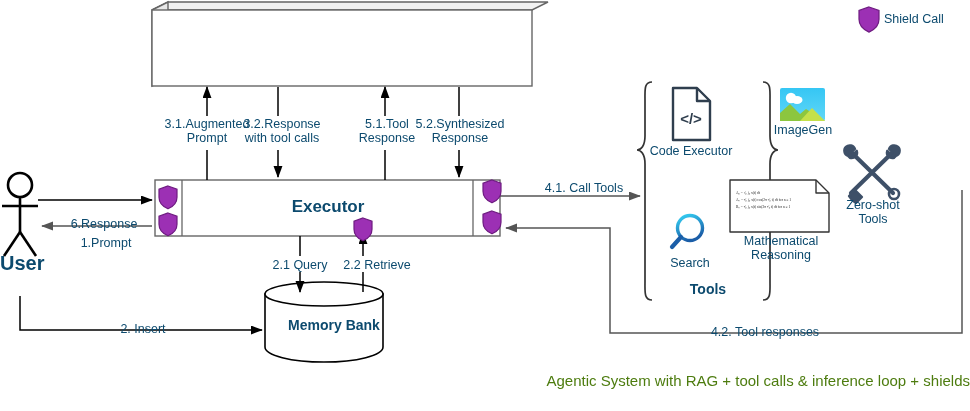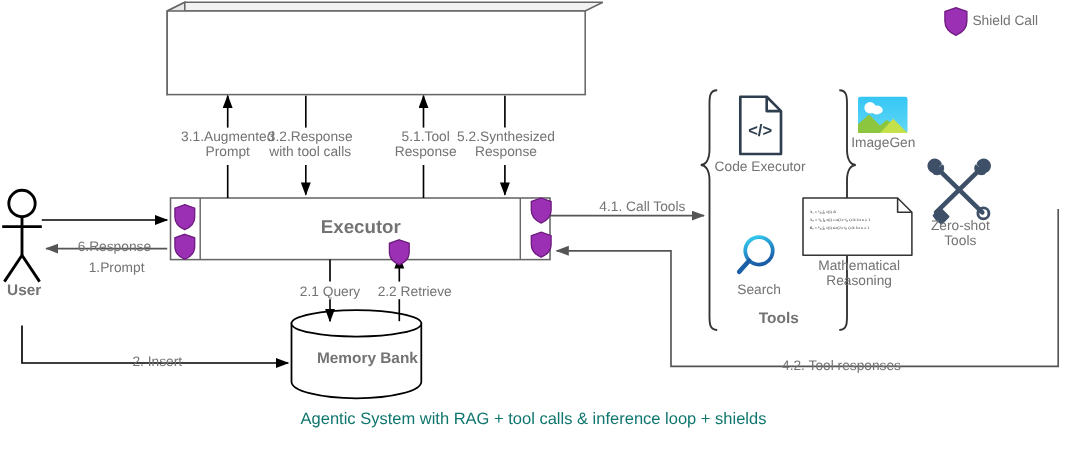--- a/index.html
+++ b/index.html
@@ -1,24 +1,24 @@
 <!DOCTYPE html>
 <html><head>
 <meta charset="utf-8">
 <title>Agentic System Diagram</title>
 <style>
   html,body{margin:0;padding:0;background:#ffffff;}
   body{width:970px;height:411px;position:relative;overflow:hidden;
        font-family:"Liberation Sans","DejaVu Sans",sans-serif;color:#000;}
   .abs{position:absolute;}
-  .lbl{position:absolute;font-size:12.5px;line-height:14px;color:#737373;text-align:center;white-space:pre-line;}
+  .lbl{position:absolute;font-size:12.5px;line-height:14px;color:#0c4a6e;text-align:center;white-space:pre-line;}
   .bold{font-weight:bold;}
   svg{display:block;}
   #root{position:absolute;left:0;top:0;width:970px;height:411px;}
-  .cap{position:absolute;left:0;top:372px;width:970px;text-align:center;font-size:15px;color:#0f766e;}
+  .cap{position:absolute;left:0;top:372px;width:970px;text-align:right;font-size:15px;color:#4d7c0f;}
 </style>
 </head>
 <body>
 
 <div id="root">
 
   <svg width="970" height="411" viewBox="0 0 970 411">
     <defs>
       <marker id="ah" markerWidth="9" markerHeight="9" refX="7.4" refY="3" orient="auto">
         <path d="M0,0 L8,3 L0,6 z" fill="#000"></path>
@@ -141,21 +141,21 @@
       <path d="M492,211 l9,3.2 v8 c0,6.2 -4.4,9.6 -9,11.6 c-4.6,-2 -9,-5.4 -9,-11.6 v-8 z"></path>
       <path d="M869,7 l10,3.5 v8.8 c0,6.8 -4.9,10.6 -10,12.8 c-5.1,-2.2 -10,-6 -10,-12.8 v-8.8 z"></path>
     </g>
   </svg>
 
 
   <div class="lbl bold" style="left:258px;top:200px;width:140px;font-size:17px;">Executor</div>
 
   <div class="lbl bold" style="left:264px;top:318px;width:140px;font-size:14px;">Memory Bank</div>
 
-  <div class="lbl bold" style="left:0px;top:256px;width:44px;font-size:14px;">User</div>
+  <div class="lbl bold" style="left:0px;top:256px;width:44px;font-size:20px;">User</div>
 
   <div class="lbl bold" style="left:668px;top:282px;width:80px;font-size:14px;">Tools</div>
 
   <div class="lbl" style="left:147px;top:117px;width:120px;">3.1.Augmented
 Prompt</div>
   <div class="lbl" style="left:226px;top:117px;width:112px;">3.2.Response
 with tool calls</div>
   <div class="lbl" style="left:339px;top:117px;width:96px;">5.1.Tool
 Response</div>
   <div class="lbl" style="left:404px;top:117px;width:112px;">5.2.Synthesized

